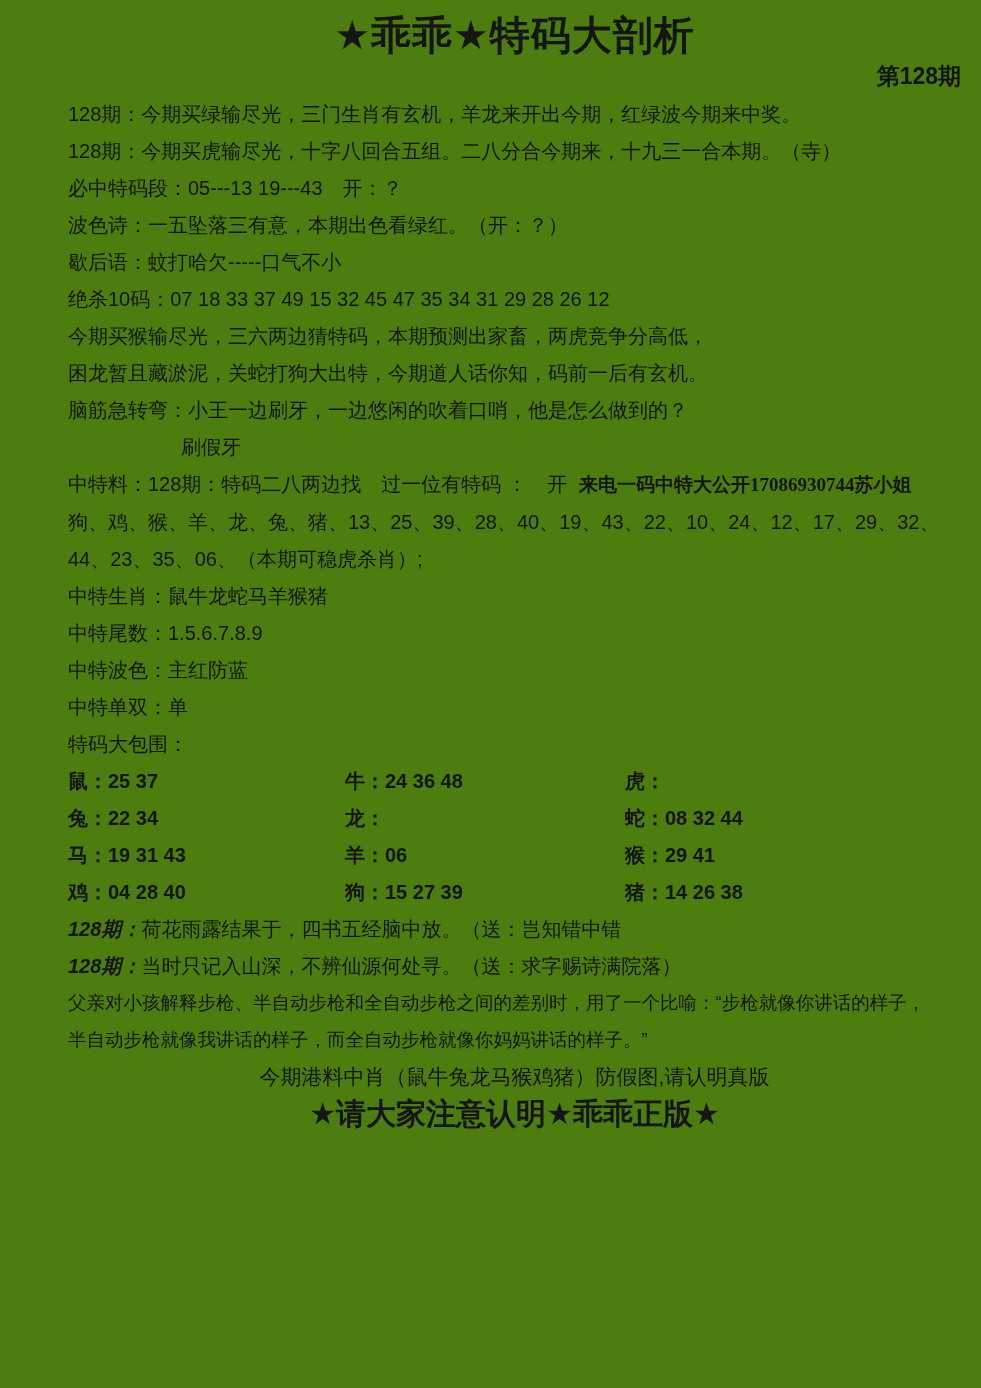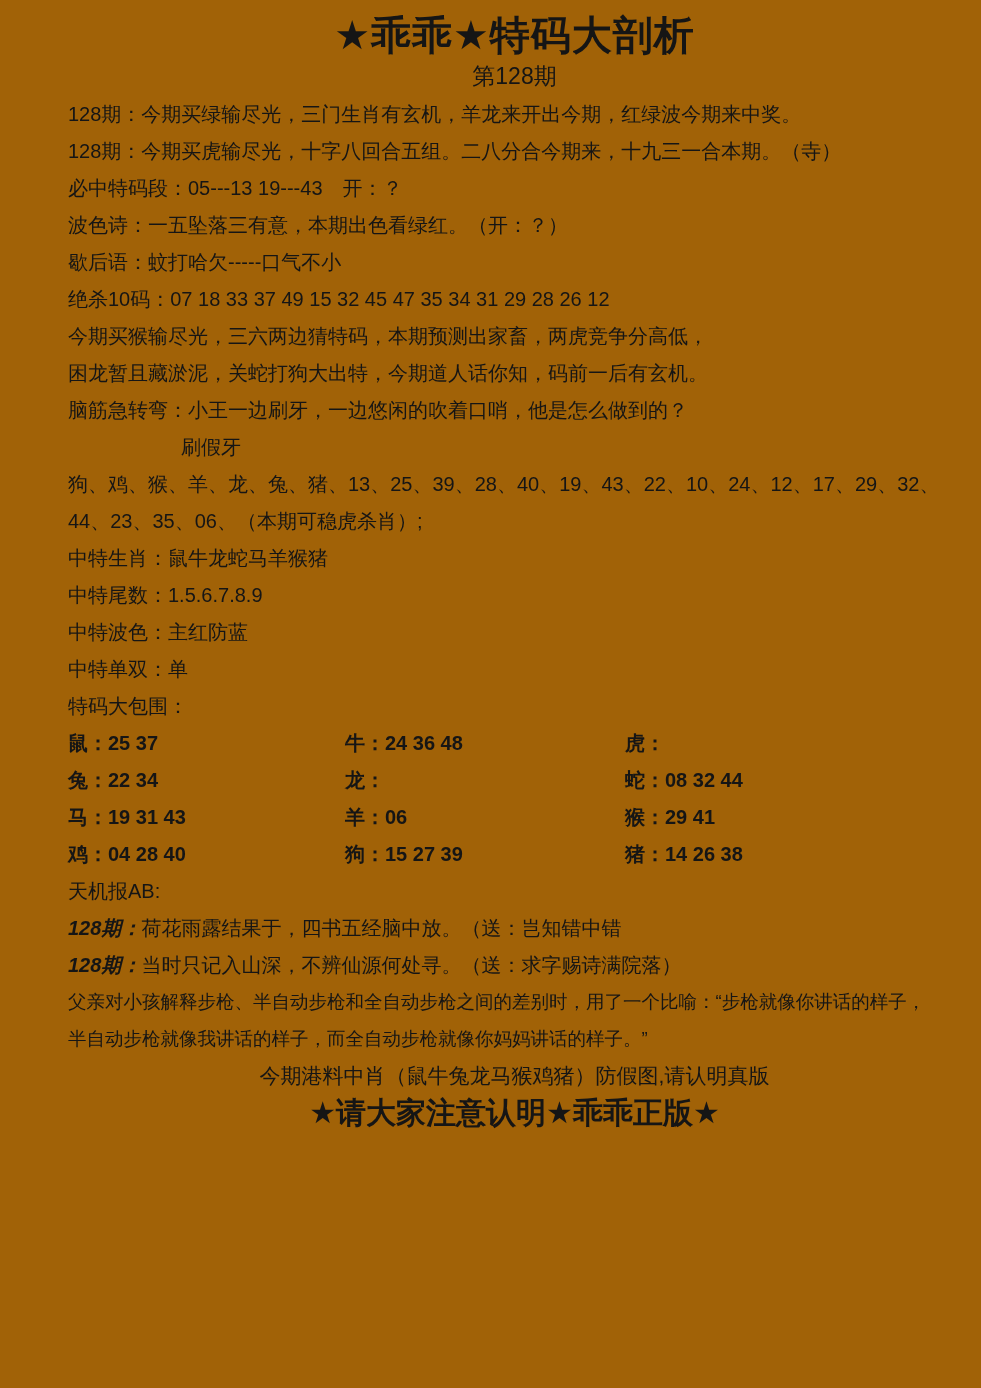--- a/index.html
+++ b/index.html
@@ -1,39 +1,40 @@
 <!DOCTYPE html>
 <html><head>
 <meta charset="utf-8">
 <style>
   html, body { margin: 0; padding: 0; background: #ffffff; }
   .page {
     position: relative;
     width: 981px;
     height: 1388px;
     box-sizing: border-box;
-    background: #a16207;
+    background: #4d7c0f;
     color: #151515;
     font-family: "Liberation Sans", "DejaVu Sans", sans-serif;
     padding: 10px 20px 16px 68px;
     overflow: hidden;
   }
   .center-full { margin-left: -68px; margin-right: -20px; text-align: center; }
   .doc-title {
     font-size: 40px;
     font-weight: bold;
     line-height: 50px;
     letter-spacing: 1px;
     margin: 0;
   }
   .issue {
     font-size: 23px;
-    font-weight: normal;
+    font-weight: bold;
     line-height: 28px;
     margin: 2px 0 10px 0;
+    text-align: right;
   }
   .ln {
     font-size: 20px;
     line-height: 28px;
     margin: 0 0 9px 0;
     white-space: nowrap;
   }
   .bold { font-weight: bold; font-style: italic; }
   .indent { margin-left: 113px; }
   .hotline {
@@ -65,20 +66,21 @@
   <p class="ln">128期：今期买虎输尽光，十字八回合五组。二八分合今期来，十九三一合本期。（寺）</p>
   <p class="ln">必中特码段：05---13 19---43　开：？</p>
   <p class="ln">波色诗：一五坠落三有意，本期出色看绿红。（开：？）</p>
   <p class="ln">歇后语：蚊打哈欠-----口气不小</p>
   <p class="ln">绝杀10码：07 18 33 37 49 15 32 45 47 35 34 31 29 28 26 12</p>
   <p class="ln">今期买猴输尽光，三六两边猜特码，本期预测出家畜，两虎竞争分高低，</p>
   <p class="ln">困龙暂且藏淤泥，关蛇打狗大出特，今期道人话你知，码前一后有玄机。</p>
   <p class="ln">脑筋急转弯：小王一边刷牙，一边悠闲的吹着口哨，他是怎么做到的？</p>
   <p class="ln indent">刷假牙</p>
 
+  <p class="ln"><span>中特料：128期：特码二八两边找　过一位有特码 ：　开</span><span class="hotline">来电一码中特大公开17086930744苏小姐</span></p>
   <p class="ln">狗、鸡、猴、羊、龙、兔、猪、13、25、39、28、40、19、43、22、10、24、12、17、29、32、</p>
   <p class="ln">44、23、35、06、（本期可稳虎杀肖）;</p>
   <p class="ln">中特生肖：鼠牛龙蛇马羊猴猪</p>
   <p class="ln">中特尾数：1.5.6.7.8.9</p>
   <p class="ln">中特波色：主红防蓝</p>
   <p class="ln">中特单双：单</p>
 
   <p class="ln">特码大包围：</p>
   <div class="grid">
     <div class="cell">鼠：25 37</div>
@@ -88,21 +90,20 @@
     <div class="cell">龙：</div>
     <div class="cell">蛇：08 32 44</div>
     <div class="cell">马：19 31 43</div>
     <div class="cell">羊：06</div>
     <div class="cell">猴：29 41</div>
     <div class="cell">鸡：04 28 40</div>
     <div class="cell">狗：15 27 39</div>
     <div class="cell">猪：14 26 38</div>
   </div>
 
-  <p class="ln">天机报AB:</p>
   <p class="ln"><span class="bold">128期：</span><span>荷花雨露结果于，四书五经脑中放。（送：岂知错中错</span></p>
   <p class="ln"><span class="bold">128期：</span><span>当时只记入山深，不辨仙源何处寻。（送：求字赐诗满院落）</span></p>
 
   <p class="ln humor-line">父亲对小孩解释步枪、半自动步枪和全自动步枪之间的差别时，用了一个比喻：“步枪就像你讲话的样子，</p>
   <p class="ln humor-line">半自动步枪就像我讲话的样子，而全自动步枪就像你妈妈讲话的样子。”</p>
 
   <p class="ln center-full footer-note">今期港料中肖（鼠牛兔龙马猴鸡猪）防假图,请认明真版</p>
   <p class="ln center-full footer-brand">★请大家注意认明★乖乖正版★</p>
 
 </div>

